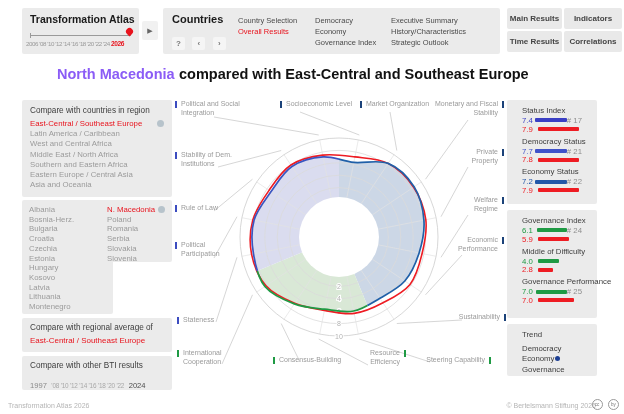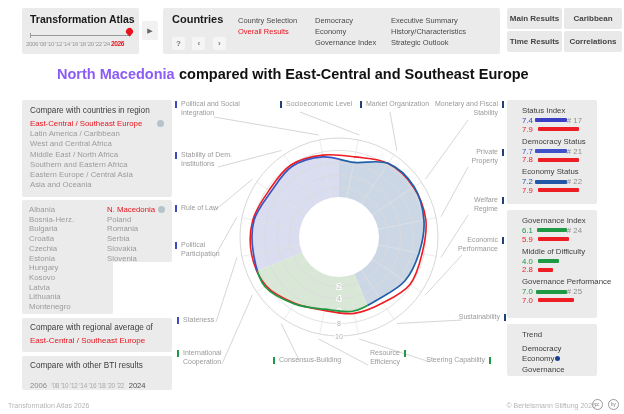--- a/index.html
+++ b/index.html
@@ -126,21 +126,21 @@
 
         <span class="menu-item">Strategic Outlook</span>
 
     </div>
   </div>
 
   <div class="navgrid">
 
       <div class="navtile">Main Results</div>
 
-      <div class="navtile">Caribbean</div>
+      <div class="navtile">Indicators</div>
 
       <div class="navtile">Time Results</div>
 
       <div class="navtile">Correlations</div>
 
   </div>
 
   <span class="title-country">North Macedonia</span>
   <span class="title-comparison">compared with East-Central and Southeast Europe</span>
 
@@ -267,21 +267,21 @@
   </div>
 
   <div class="panel regavg">
     <div class="lp-header">Compare with regional average of</div>
     <div class="regavg-val">East-Central / Southeast Europe</div>
   </div>
 
   <div class="panel btiresults">
     <div class="lp-header">Compare with other BTI results</div>
     <div class="bti-years">
-      <span class="y-start">2006</span>
+      <span class="y-start">1997</span>
       <span class="y-mid">'08 '10 '12 '14 '16 '18 '20 '22</span>
       <span class="y-end">2024</span>
     </div>
   </div>
 
   <svg class="radar-svg" id="radar" viewBox="0 0 360 300">
       <defs>
         <clipPath id="w-economy">
           <path d="M180,147 L180.0,12.0 A135,135 0 0 1 231.7,271.7 Z"></path>
         </clipPath>

